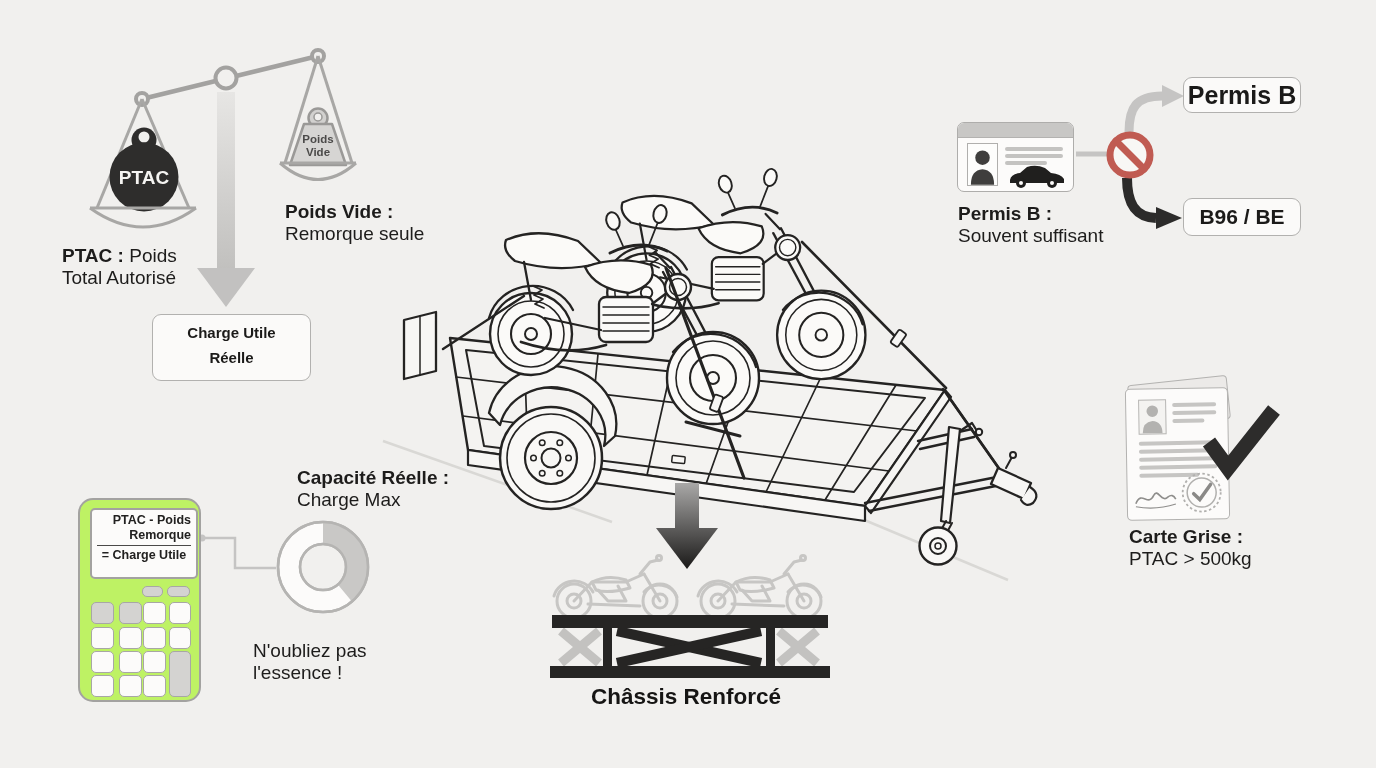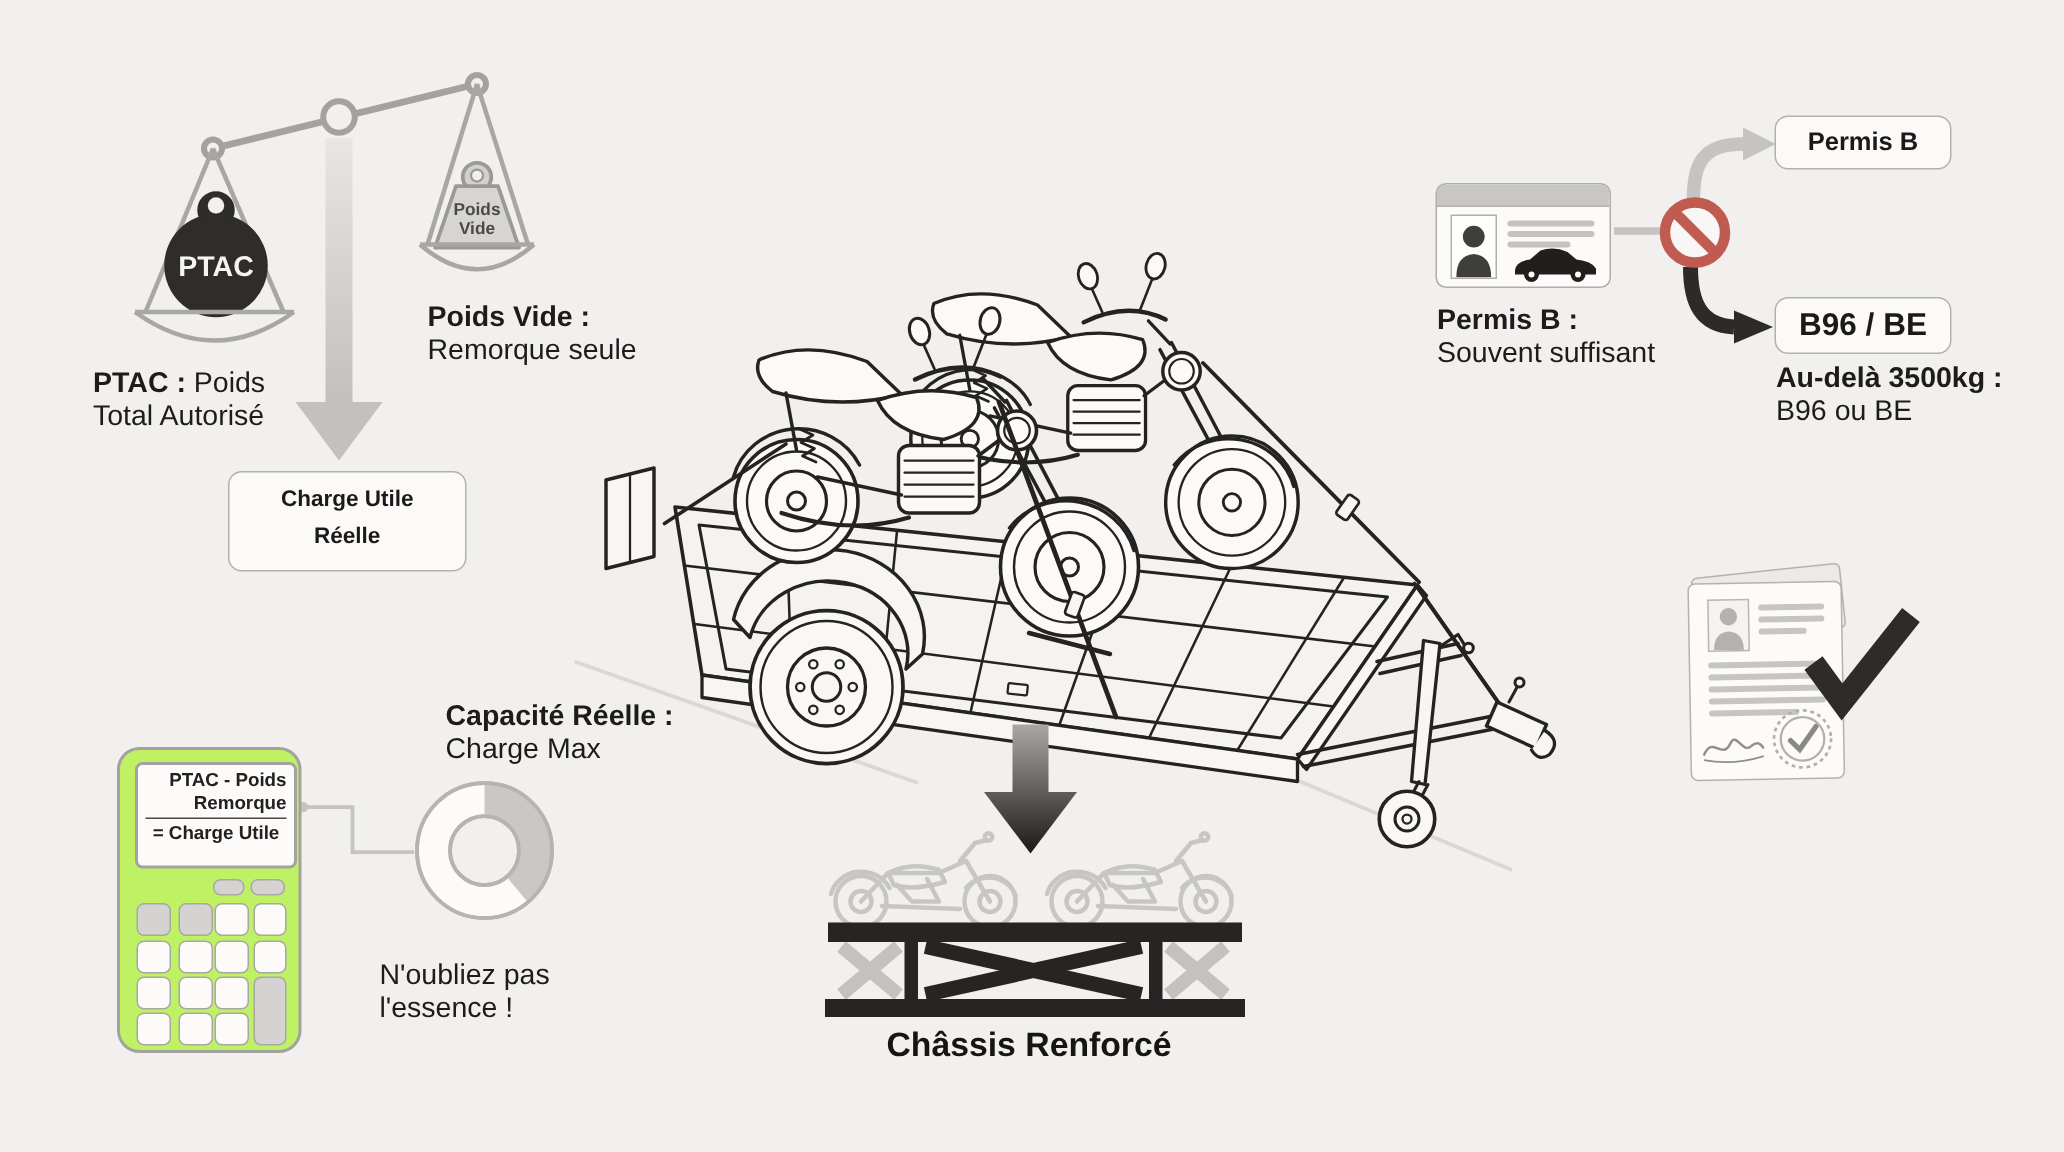--- a/index.html
+++ b/index.html
@@ -10,21 +10,21 @@
   #scene{position:absolute;left:0;top:0;z-index:1;}
 
   
   .cap{position:absolute;z-index:3;font-size:19px;line-height:21.5px;white-space:nowrap;color:#1d1c1b;}
   .cap b{font-weight:700;}
 
   
   .box{position:absolute;z-index:3;background:#fbfaf9;border:1.5px solid #b2b1af;border-radius:9px;
        text-align:center;font-weight:700;color:#1b1a19;}
   #charge-box{left:152px;top:314px;width:157px;height:60px;font-size:15px;line-height:25px;padding-top:5px;}
-  #permis-box{left:1183px;top:77px;width:116px;height:34px;font-size:17px;line-height:34px;}
+  #permis-box{left:1183px;top:77px;width:116px;height:34px;font-size:25px;line-height:34px;}
   #b96-box{left:1183px;top:198px;width:116px;height:36px;font-size:21px;line-height:36px;}
 
   
   #calculator{left:78px;top:498px;width:119px;height:200px;z-index:3;background:#bef264;
               border:2.5px solid #a3a2a0;border-radius:15px;}
   #calc-display{position:absolute;left:10px;top:8px;width:94px;height:64px;background:#fcfbfa;
                 border:2px solid #a3a2a0;border-radius:5px;font-size:12.5px;font-weight:700;
                 color:#222120;padding:3px 5px 0 5px;}
   #calc-display .dr{text-align:right;line-height:15px;}
   #calc-display .dd{border-top:1.8px solid #4a4948;margin:2px 0 2px 0;}
@@ -361,24 +361,20 @@
 <div class="cap" style="left:958px;top:203px;">
   <div><b>Permis B :</b></div>
   <div>Souvent suffisant</div>
 </div>
 <div class="box" id="permis-box">
   <span>Permis B</span>
 </div>
 <div class="box" id="b96-box">
   <span>B96 / BE</span>
 </div>
-<div class="cap" style="left:1184px;top:242px;">
-  <div><b>Au-delà 3500kg :</b></div>
-  <div>B96 ou BE</div>
-</div>
 
 <div class="abs" id="carte-doc">
   <div id="carte-back"></div>
   <div id="carte-main">
     <div class="photo">
       <svg width="26" height="33" viewBox="0 0 30 40">
         <circle cx="15" cy="13" r="7" fill="#b3b2b0"></circle>
         <path d="M3,40 Q3,26 15,25 Q27,26 27,40 Z" fill="#b3b2b0"></path>
       </svg>
     </div>
@@ -397,16 +393,20 @@
     <svg class="abs" style="left:52px;top:82px;" width="44" height="44" viewBox="0 0 44 44">
       <circle cx="22" cy="22" r="19" fill="none" stroke="#b1b0ae" stroke-width="1.8" stroke-dasharray="2.5,2.5"></circle>
       <circle cx="22" cy="22" r="14.5" fill="none" stroke="#b1b0ae" stroke-width="1.5"></circle>
       <polyline points="14,23 20,29 31,14" fill="none" stroke="#8a8987" stroke-width="3.5" stroke-linecap="round"></polyline>
     </svg>
   </div>
 </div>
 <svg id="big-check" width="90" height="84" viewBox="0 0 90 84">
   <polyline points="13,44 32,70 78,12" fill="none" stroke="#2d2c2b" stroke-width="15" stroke-linecap="butt" stroke-linejoin="miter"></polyline>
 </svg>
+<div class="cap" style="left:1129px;top:526px;">
+  <div><b>Carte Grise :</b></div>
+  <div>PTAC &gt; 500kg</div>
+</div>
 
 <div id="chassis-title">Châssis Renforcé</div>
 
 </div>
 
 </body></html>

